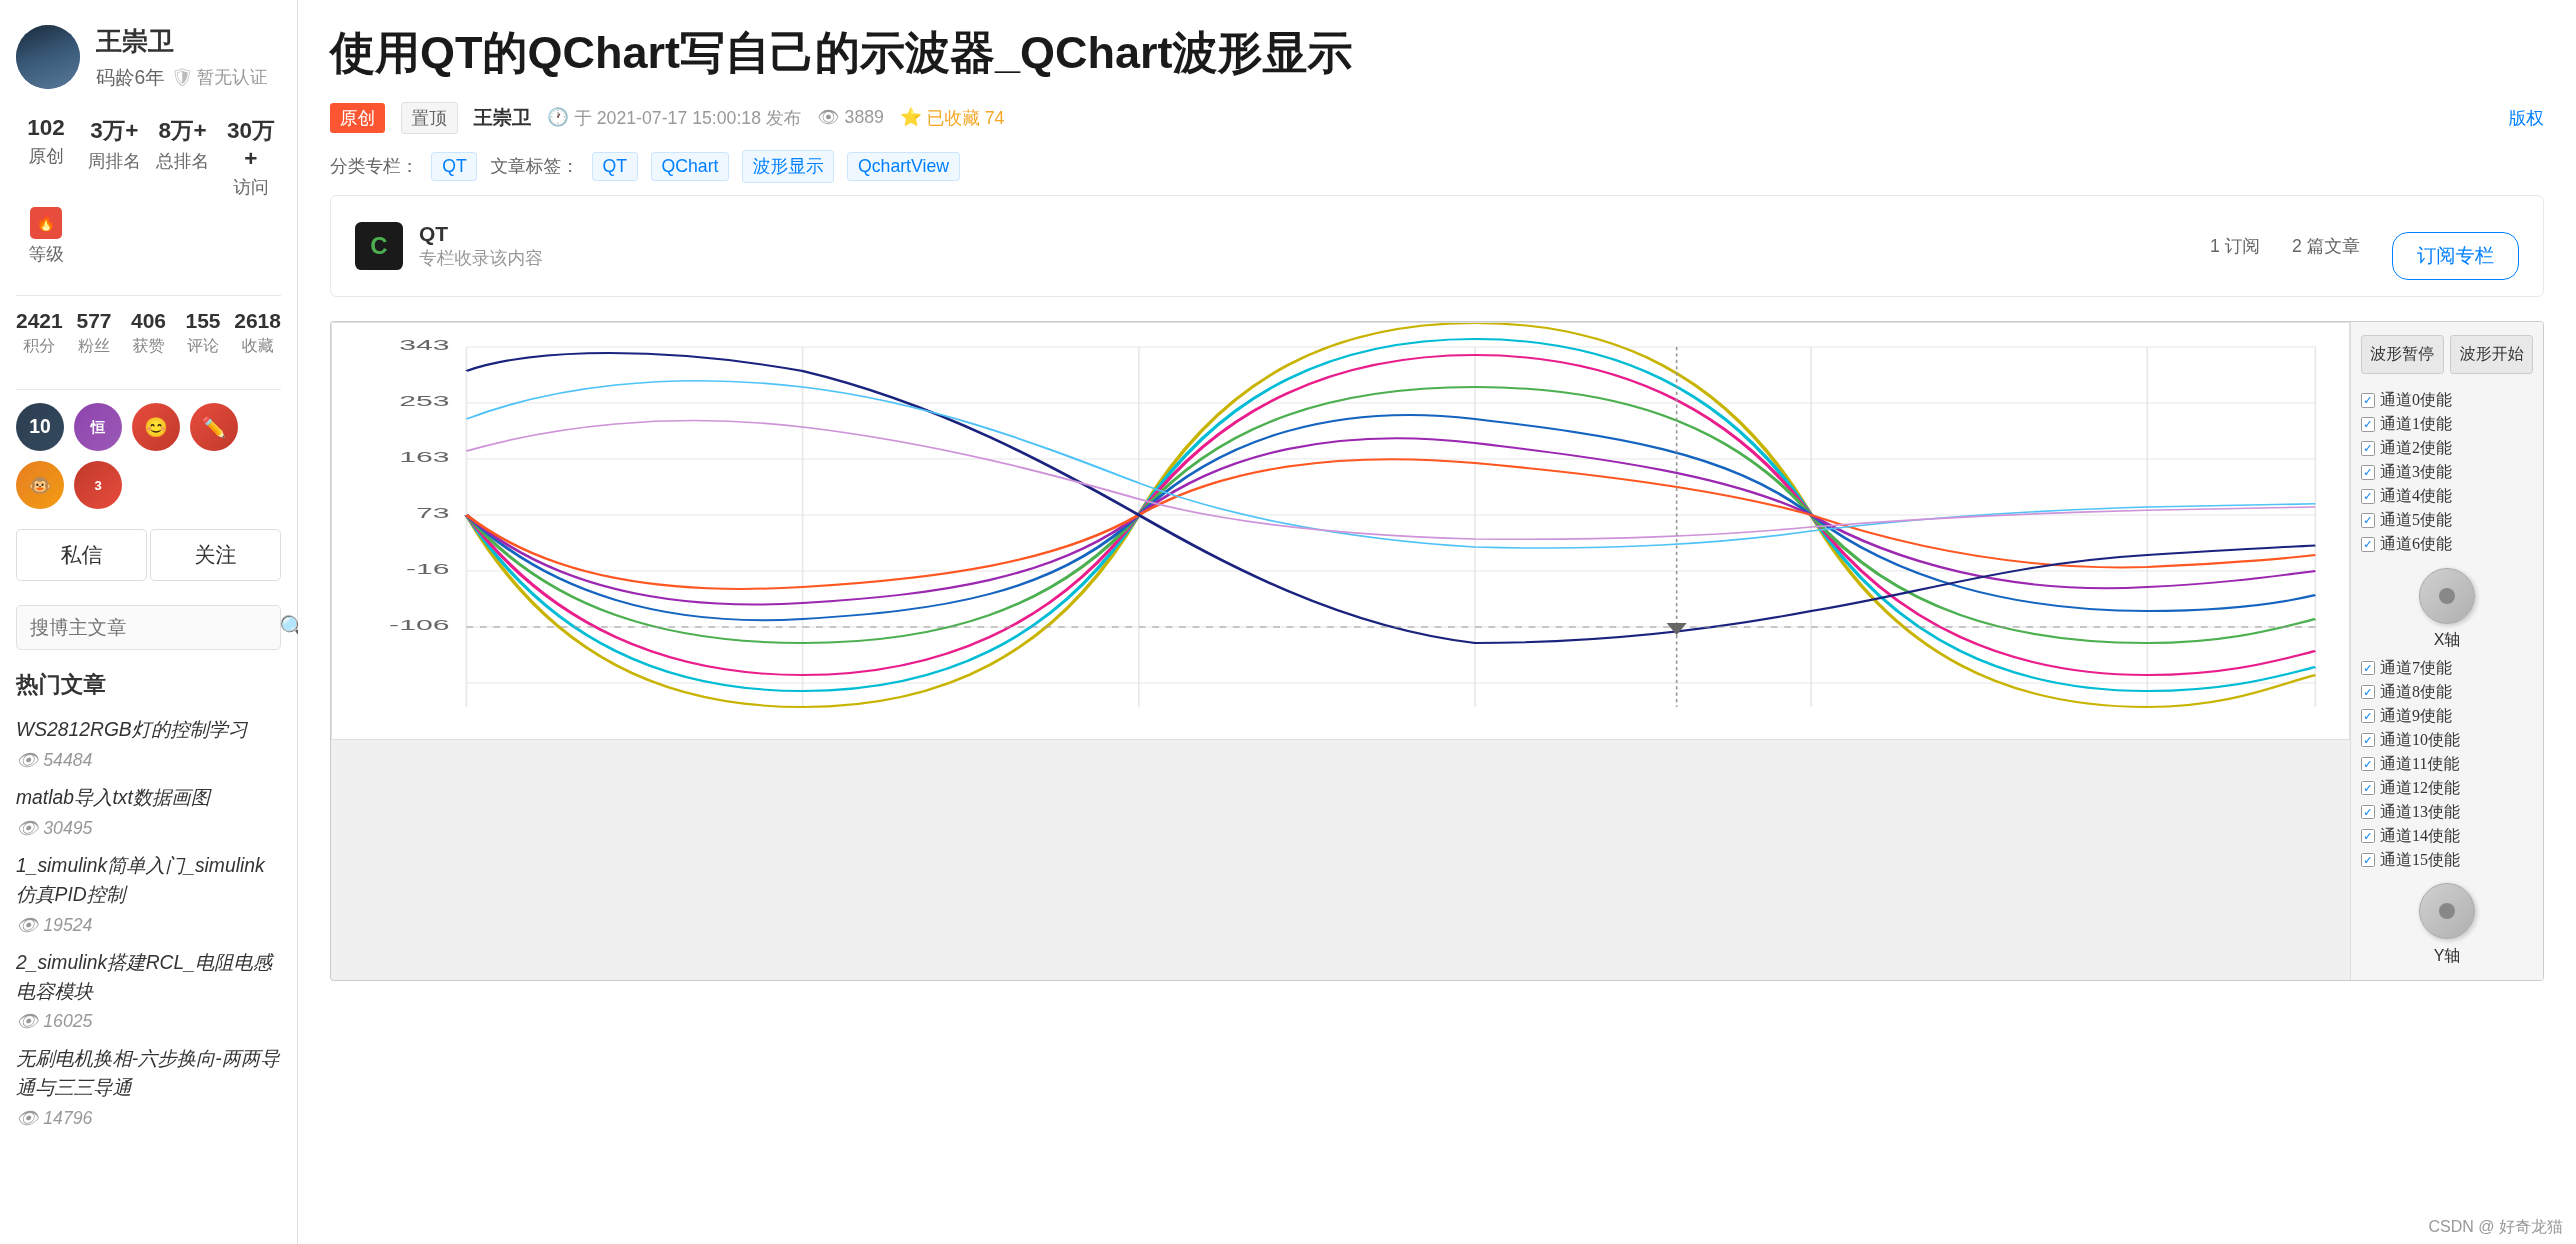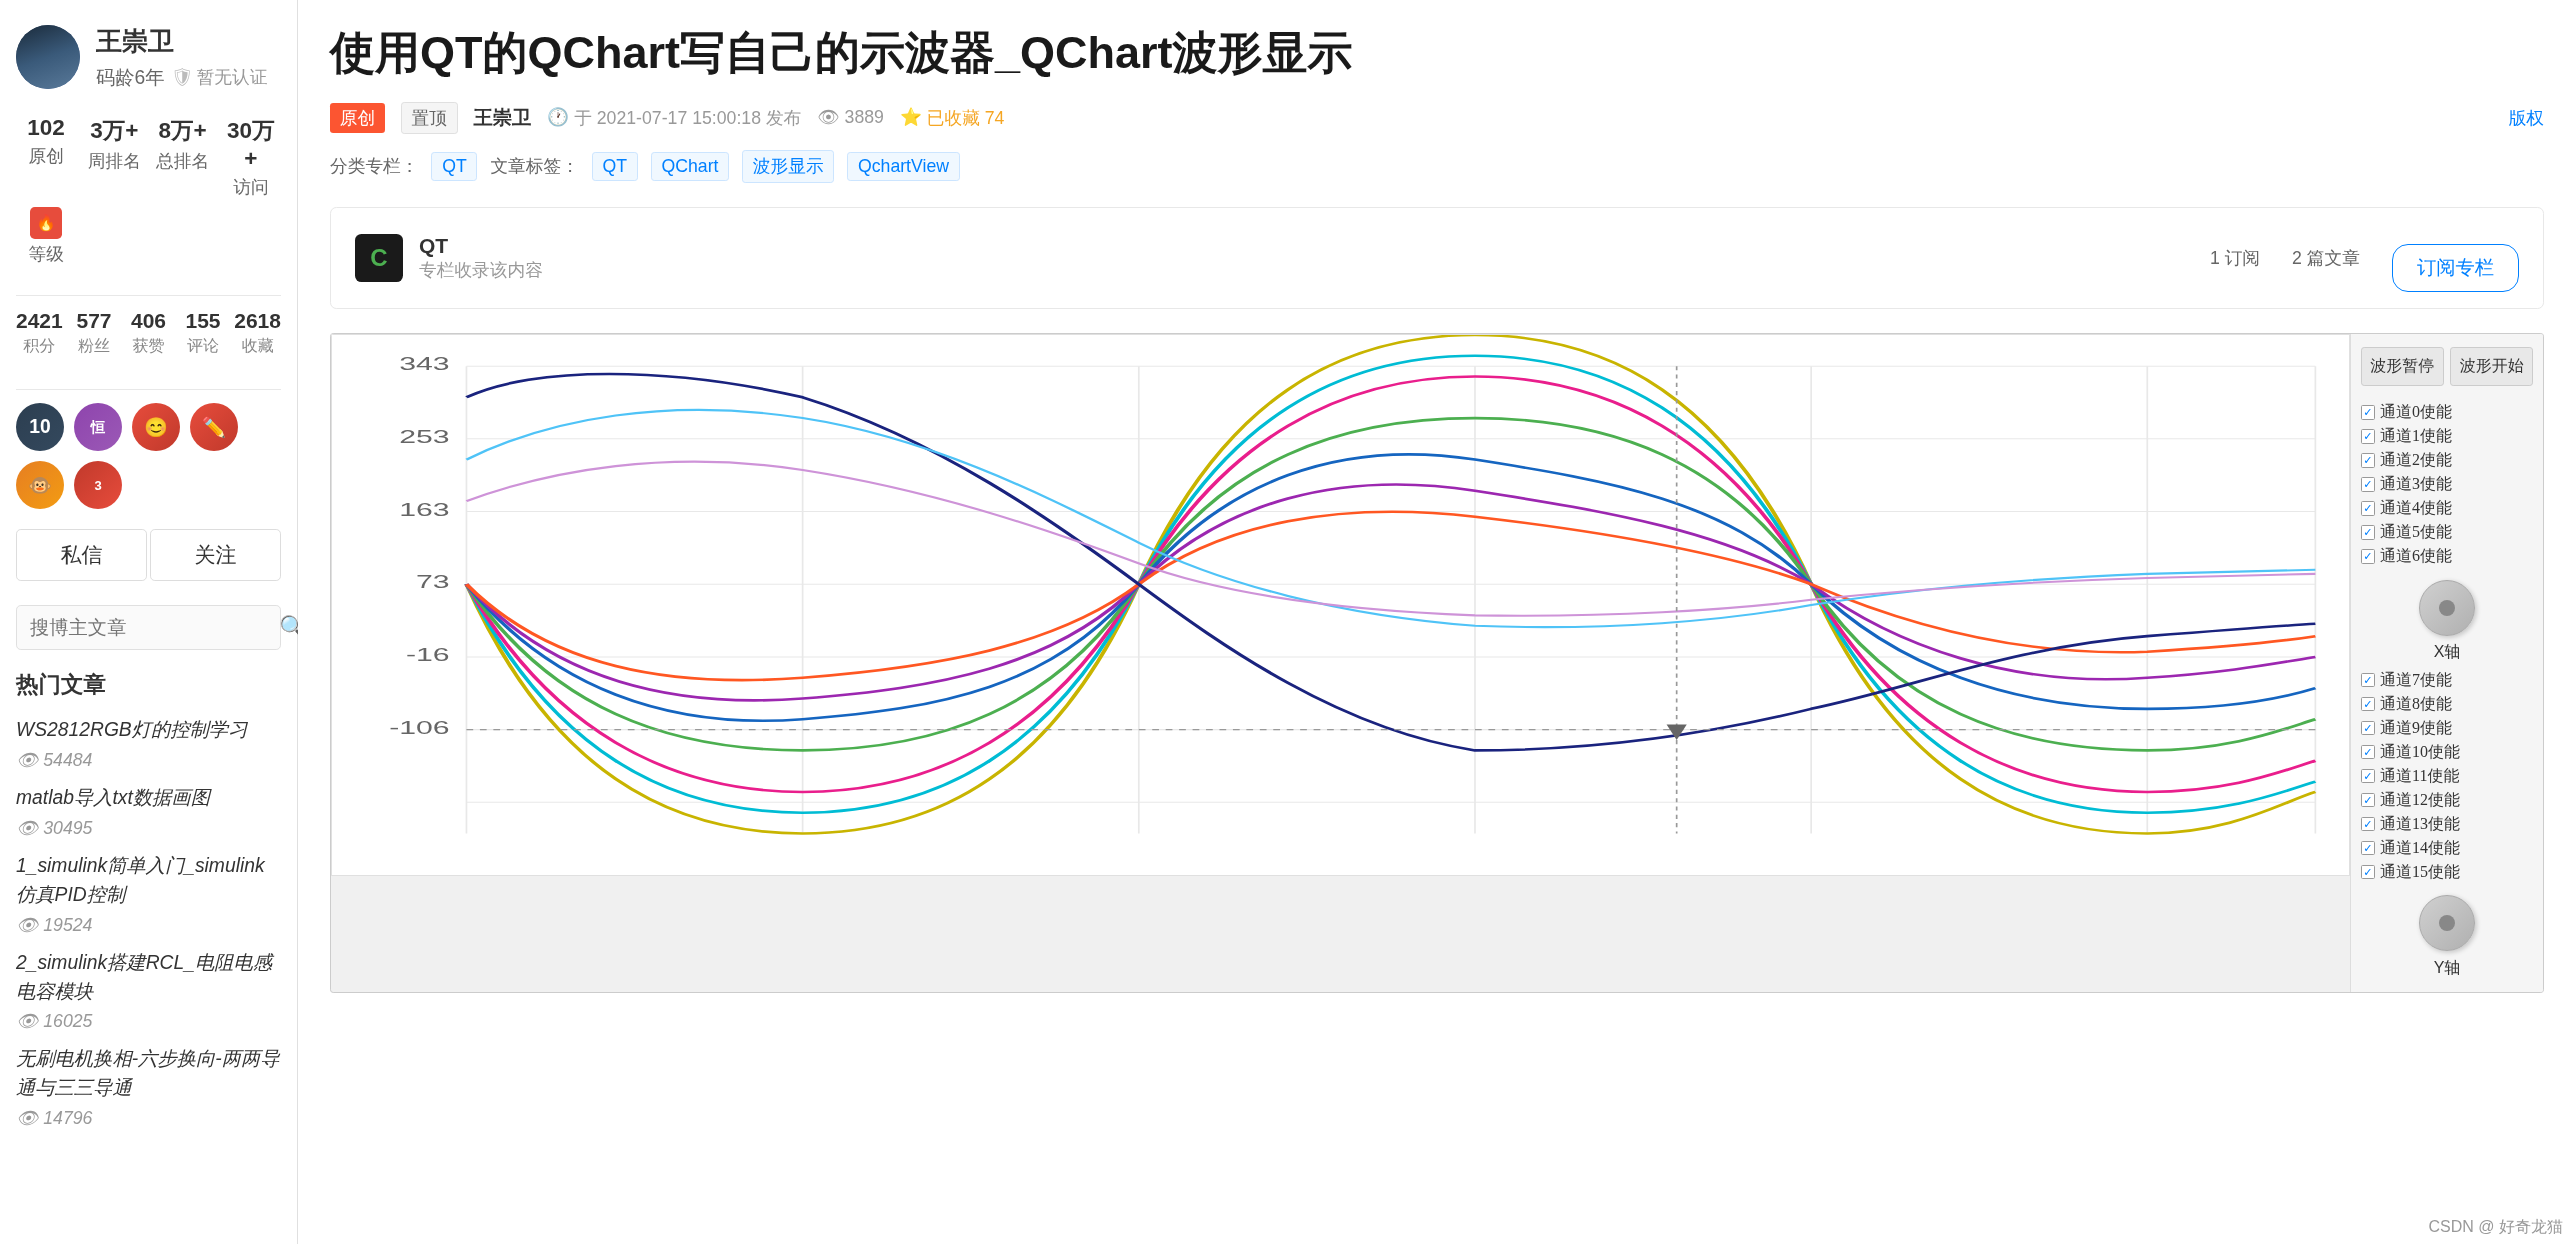--- a/index.html
+++ b/index.html
@@ -323,21 +323,21 @@
       margin-left: auto;
       font-size: 17.7px;
       color: #0080ff;
       cursor: pointer;
     }
 
     .category-row {
       display: flex;
       align-items: center;
       gap: 13px;
-      margin-bottom: 24px;
+      margin-bottom: 12px;
       flex-wrap: wrap;
     }
 
     .category-label {
       font-size: 17.7px;
       color: #666;
     }
 
     .category-tag {
       font-size: 17.7px;
@@ -456,21 +456,21 @@
 
     .mainwindow-body {
       display: flex;
     }
 
     
     .chart-area {
       flex: 1;
       background: white;
       position: relative;
-      height: 542px;
+      height: 418px;
       border: 0.8px solid #e0e0e0;
       overflow: hidden;
     }
 
     .chart-svg {
       width: 100%;
       height: 100%;
     }
 
     

